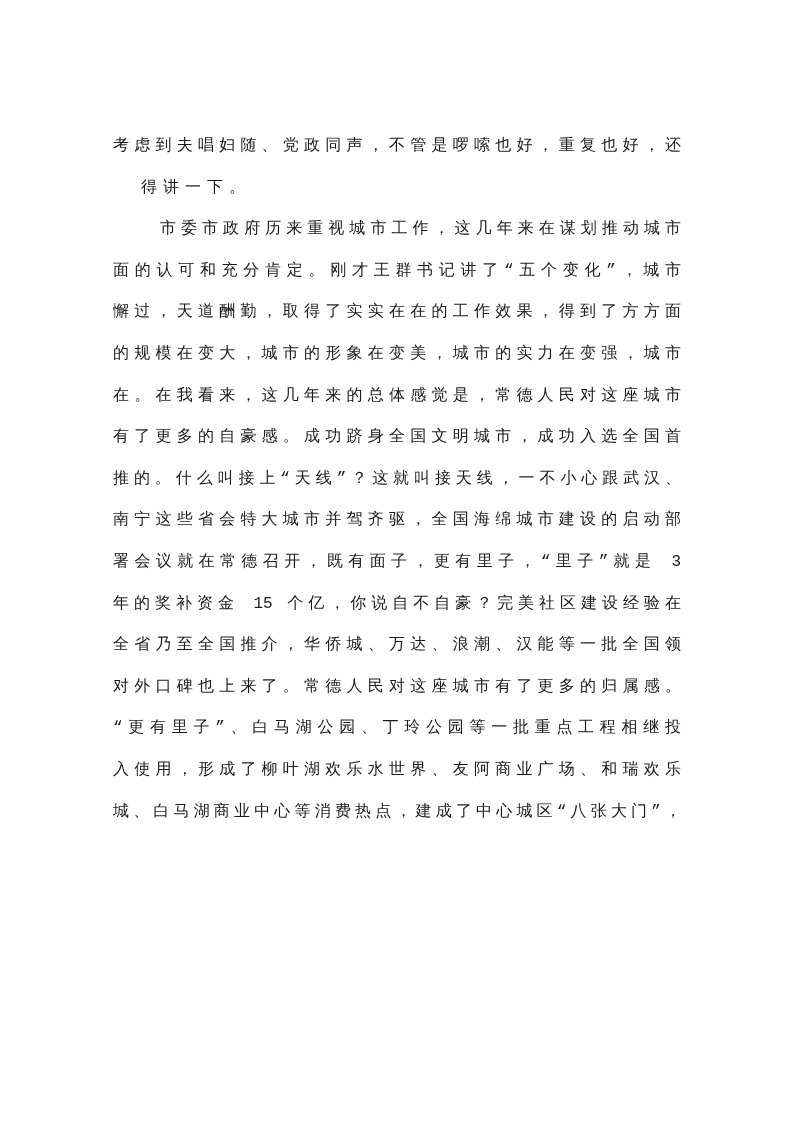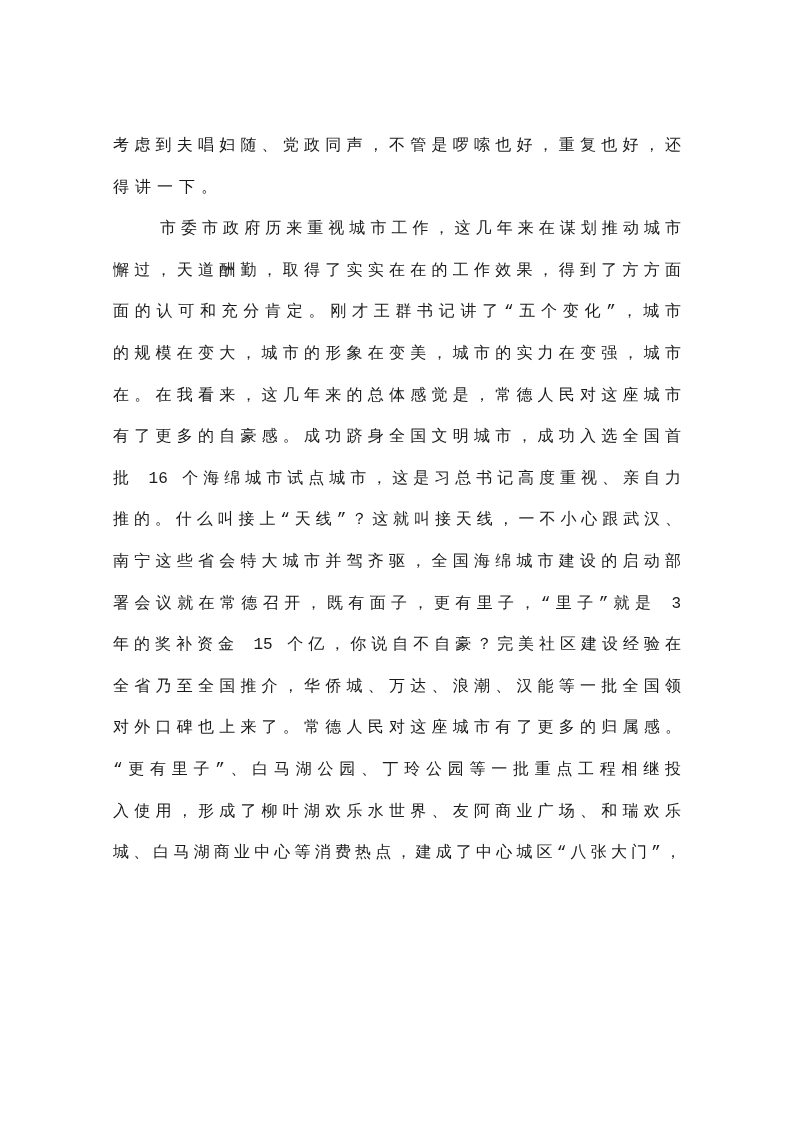--- a/index.html
+++ b/index.html
@@ -34,44 +34,44 @@
     font-size: 16px;
     white-space: nowrap;
     text-align: justify;
     text-align-last: justify;
     overflow: hidden;
     font-family: Liberation Mono, monospace;
   }
   .line.last {
     text-align-last: left;
     letter-spacing: 6px;
+    margin-left: 28px;
   }
   .line.indent {
     padding-left: 47px;
   }
 </style>
 </head>
 <body>
 
 <div class="page">
   <div class="body-text">
 
     <div>
       <div class="line">考虑到夫唱妇随、党政同声，不管是啰嗦也好，重复也好，还</div>
       <div class="line last">得讲一下。</div>
     </div>
 
     <div>
       <div class="line indent">市委市政府历来重视城市工作，这几年来在谋划推动城市</div>
+      <div class="line">面的认可和充分肯定。刚才王群书记讲了“五个变化”，城市</div>
       <div class="line">懈过，天道酬勤，取得了实实在在的工作效果，得到了方方面</div>
-      <div class="line">面的认可和充分肯定。刚才王群书记讲了“五个变化”，城市</div>
       <div class="line">的规模在变大，城市的形象在变美，城市的实力在变强，城市</div>
       <div class="line">在。在我看来，这几年来的总体感觉是，常德人民对这座城市</div>
       <div class="line">有了更多的自豪感。成功跻身全国文明城市，成功入选全国首</div>
-      <div class="line">批 16 个海绵城市试点城市，这是习总书记高度重视、亲自力</div>
       <div class="line">推的。什么叫接上“天线”？这就叫接天线，一不小心跟武汉、</div>
       <div class="line">南宁这些省会特大城市并驾齐驱，全国海绵城市建设的启动部</div>
       <div class="line">署会议就在常德召开，既有面子，更有里子，“里子”就是 3</div>
       <div class="line">年的奖补资金 15 个亿，你说自不自豪？完美社区建设经验在</div>
       <div class="line">全省乃至全国推介，华侨城、万达、浪潮、汉能等一批全国领</div>
       <div class="line">对外口碑也上来了。常德人民对这座城市有了更多的归属感。</div>
       <div class="line">“更有里子”、白马湖公园、丁玲公园等一批重点工程相继投</div>
       <div class="line">入使用，形成了柳叶湖欢乐水世界、友阿商业广场、和瑞欢乐</div>
       <div class="line">城、白马湖商业中心等消费热点，建成了中心城区“八张大门”，</div>
     </div>

